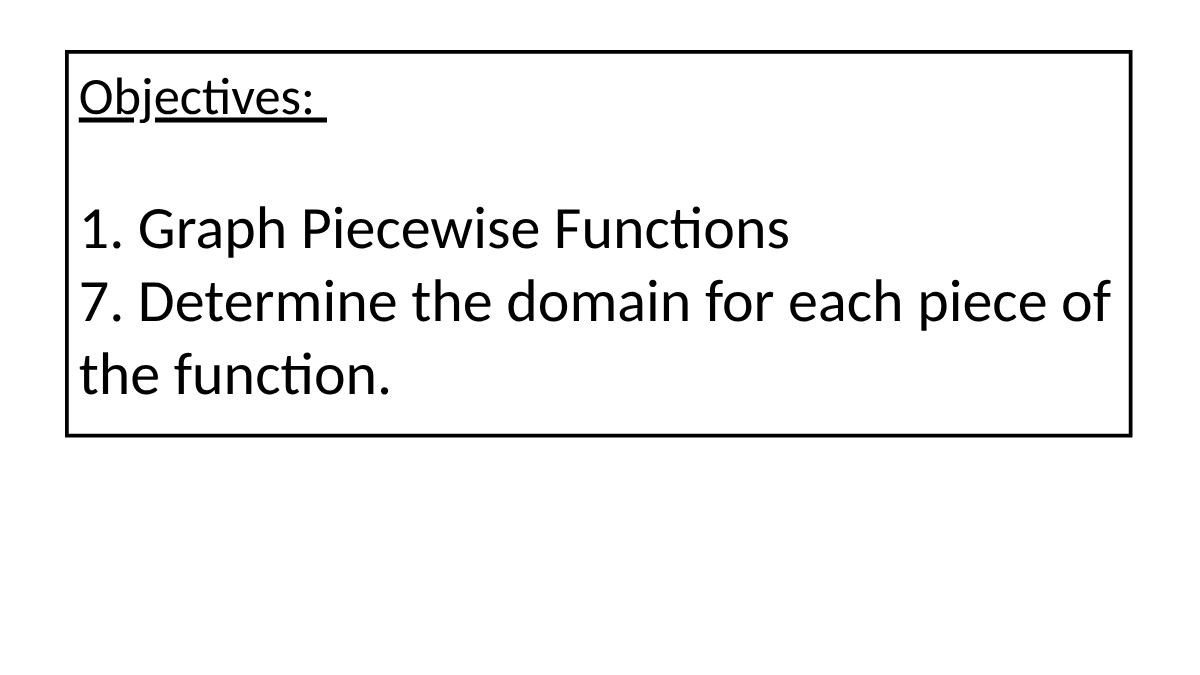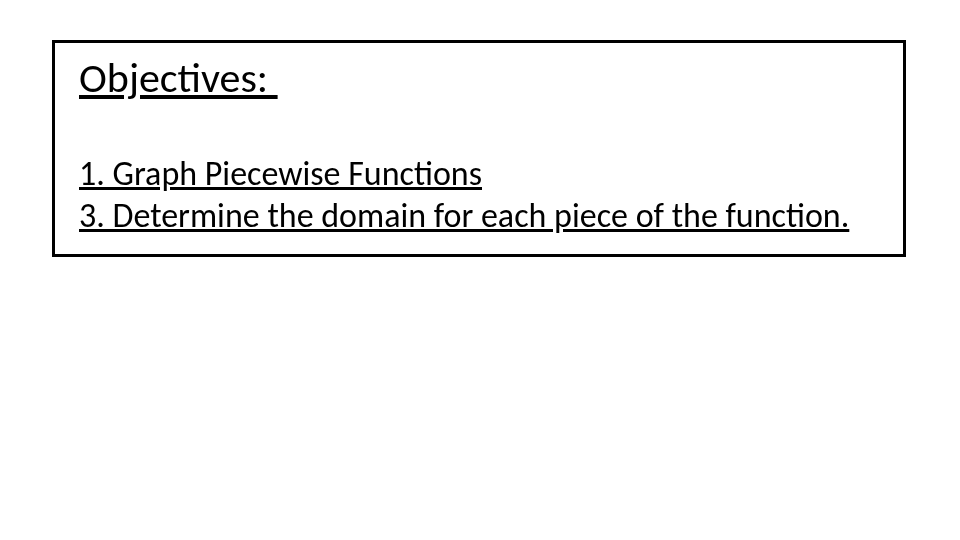--- a/index.html
+++ b/index.html
@@ -17,44 +17,43 @@
     height: 540px;
     box-sizing: border-box;
   }
   .content-box {
     position: absolute;
     left: 52px;
     top: 40px;
     width: 854px;
     border: 3px solid #000000;
     box-sizing: border-box;
-    padding: 10px 8px 18px 24px;
+    padding: 10px 8px 18px 8px;
   }
   .heading {
     font-size: 42px;
     text-decoration: underline;
     line-height: 1.2;
     margin-bottom: 50px;
     margin-top: 0;
     font-weight: 400;
   }
   .list {
-    font-size: 34px;
+    font-size: 48px;
     line-height: 1.22;
     font-weight: 400;
-    text-decoration: underline;
   }
   .list .item {
     display: block;
   }
 </style>
 </head>
 <body>
 
 <div class="slide">
   <div class="content-box">
     <div class="heading">Objectives:&nbsp;</div>
     <div class="list">
       <span class="item">1. Graph Piecewise Functions</span>
-      <span class="item">3. Determine the domain for each piece of the function.</span>
+      <span class="item">7. Determine the domain for each piece of the function.</span>
     </div>
   </div>
 </div>
 
 </body></html>

